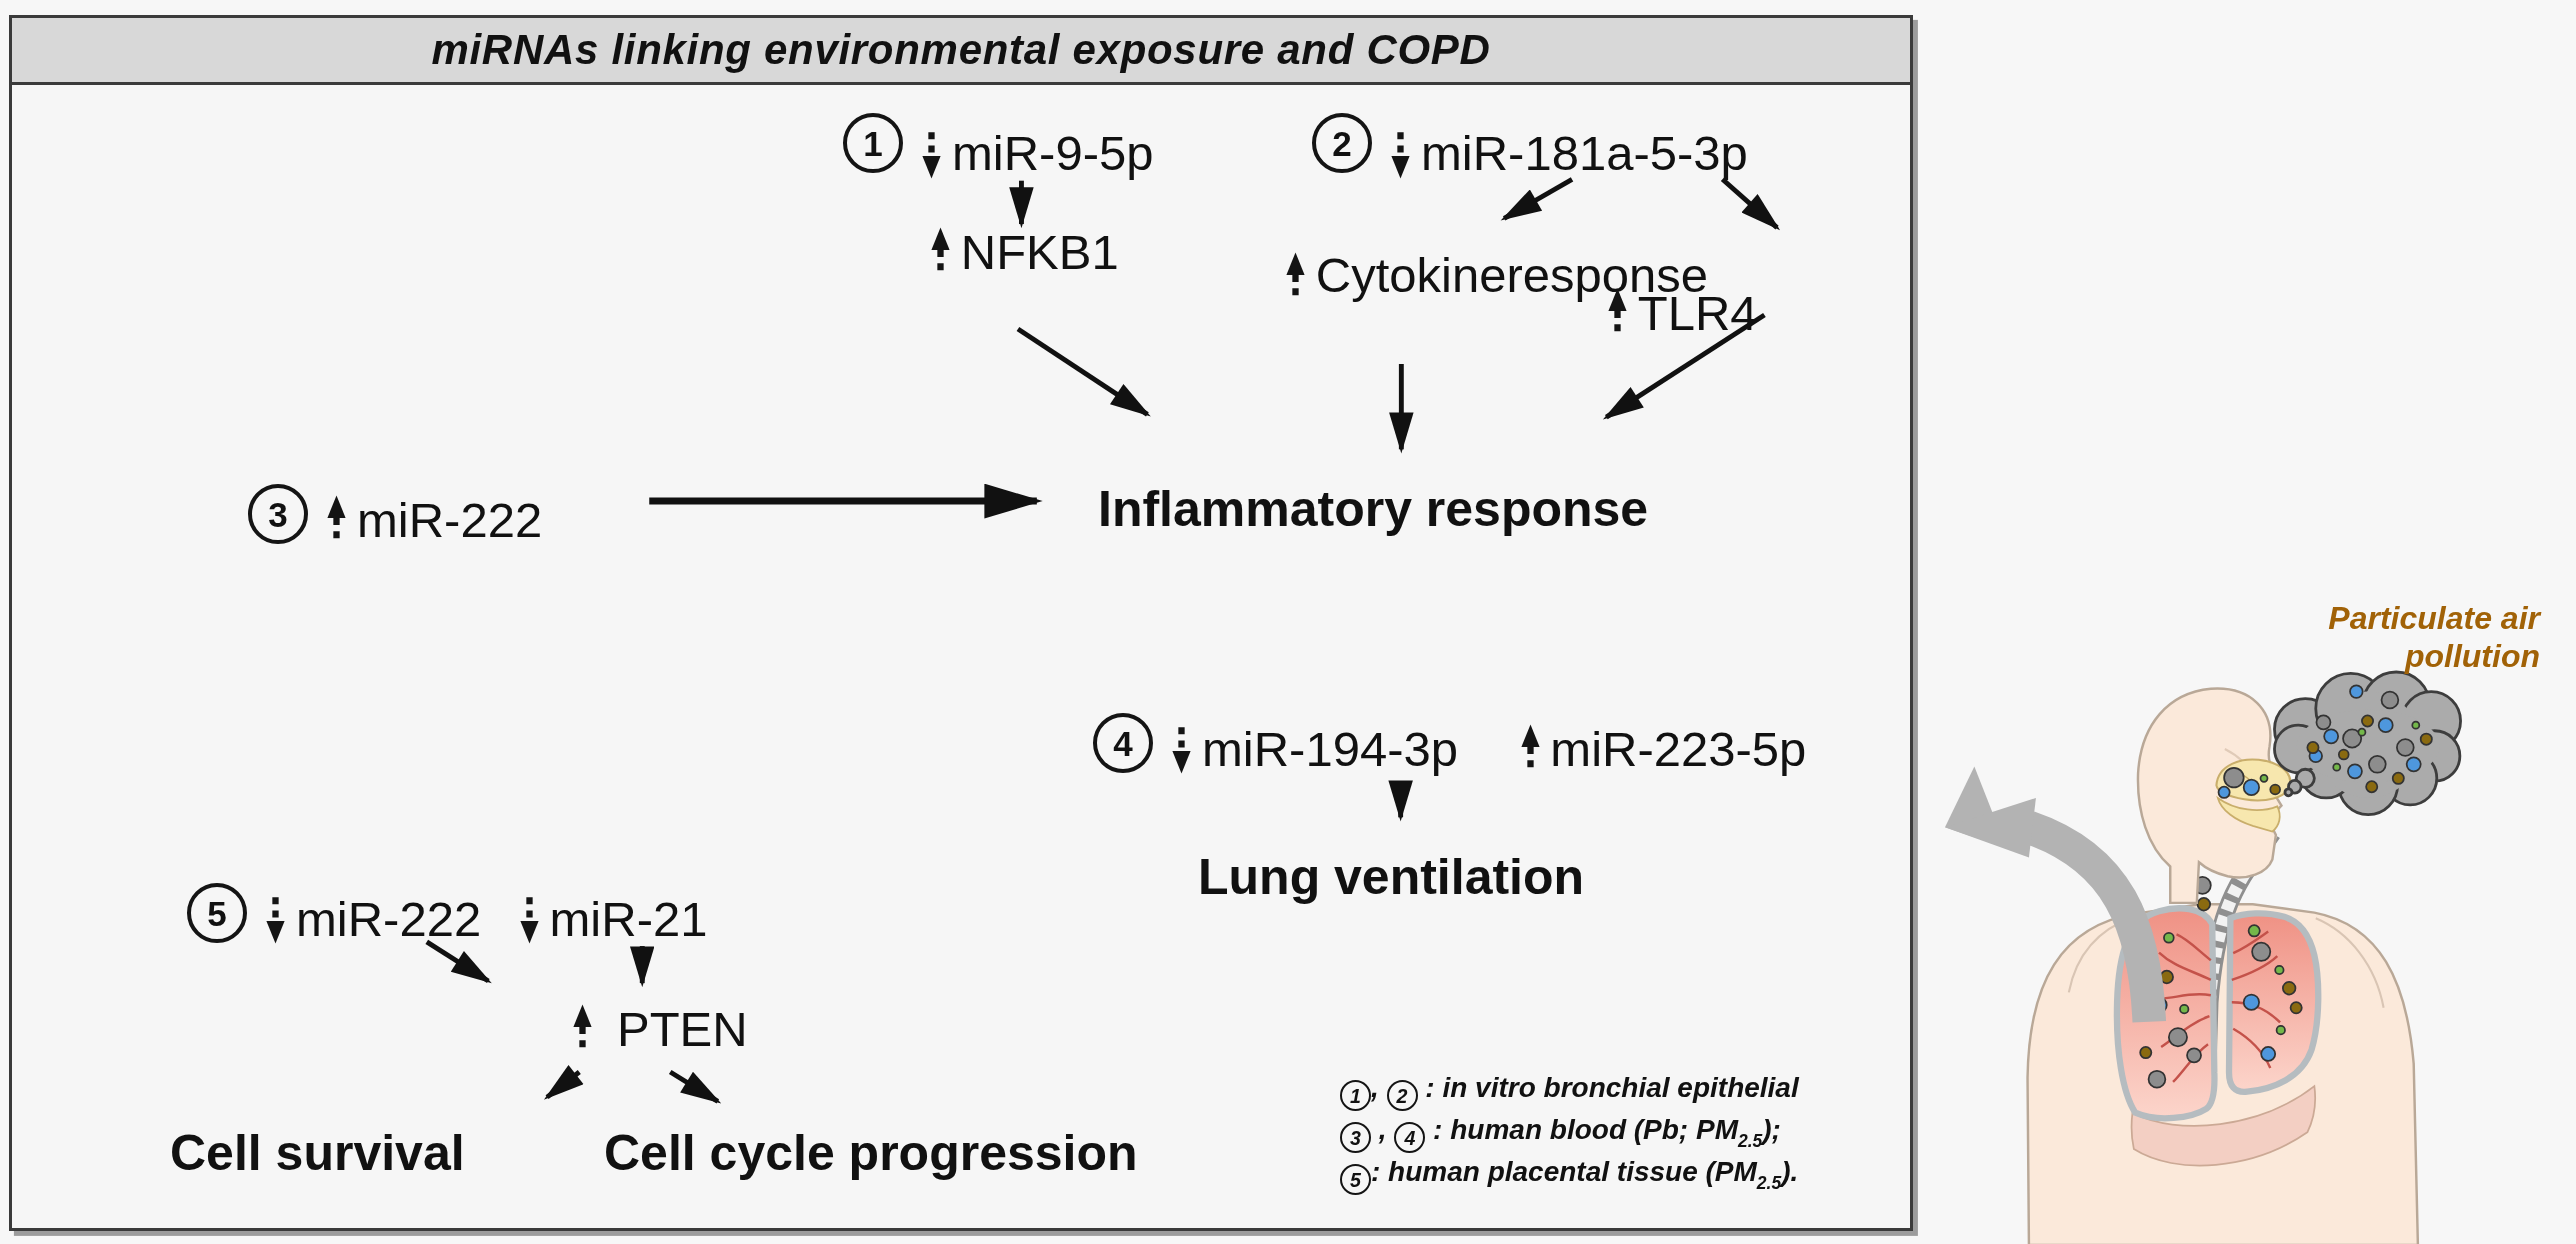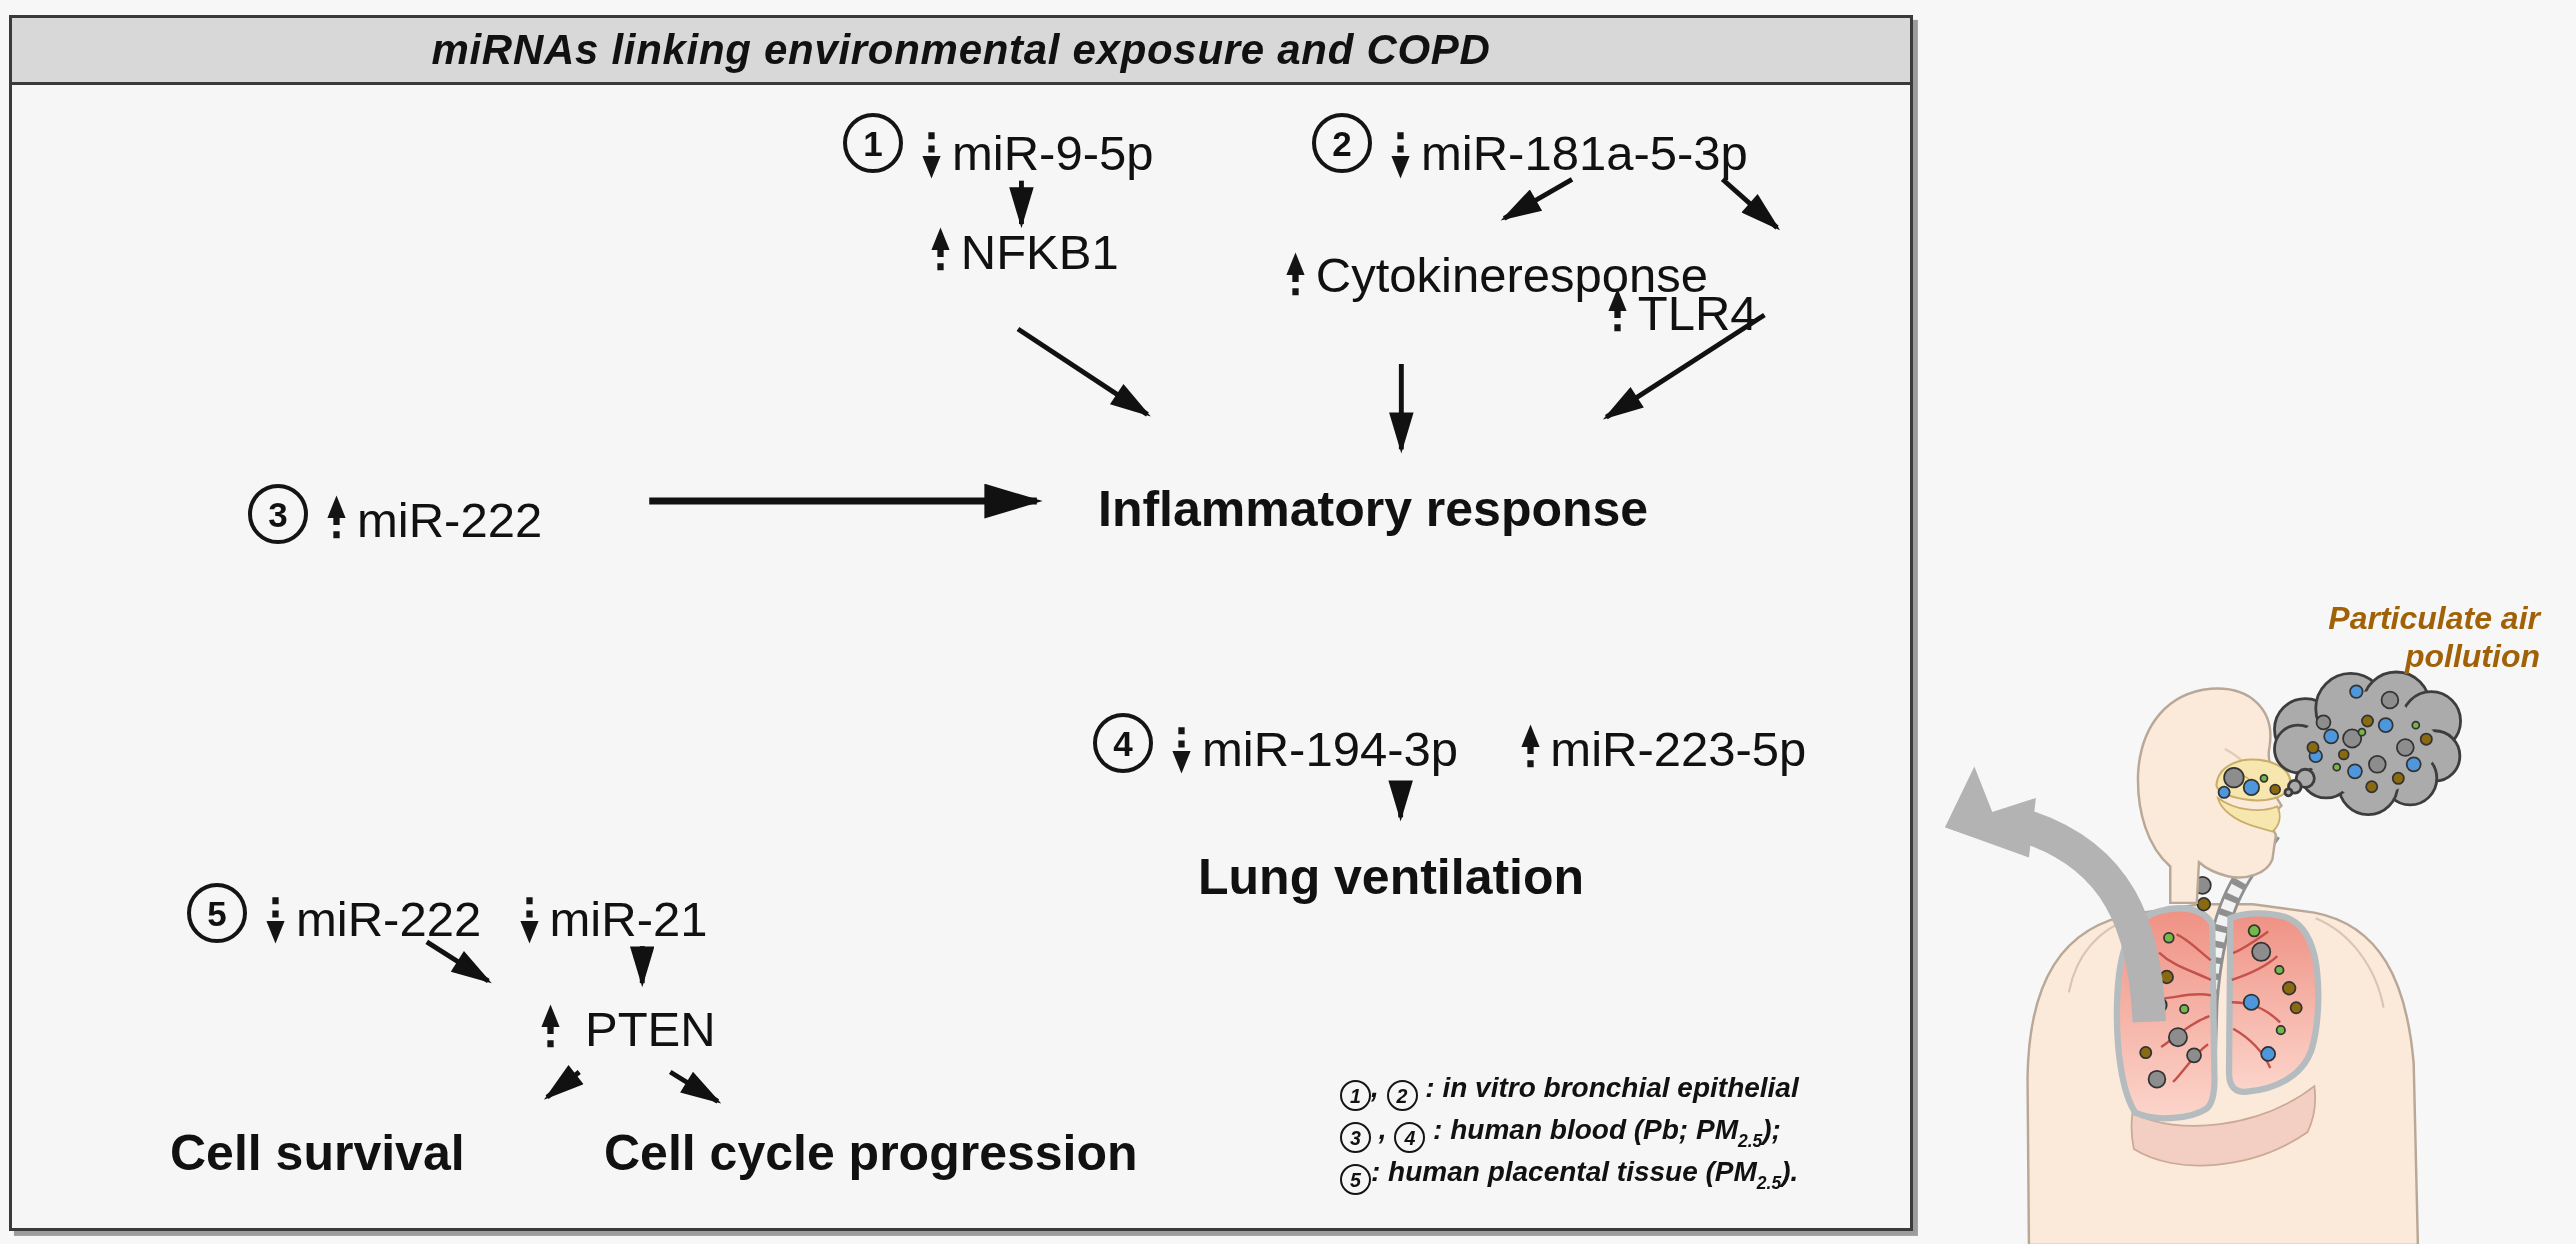--- a/index.html
+++ b/index.html
@@ -175,21 +175,21 @@
     </svg>
     <span class="mir">miR-222</span>
     <span class="gap-mid" style="width:18px;"></span>
     <svg class="reg" width="21" height="52" viewBox="0 0 30 74">
       <line class="stem" x1="15" y1="6" x2="15" y2="42"></line>
       <polygon class="head" points="2,40 28,40 15,72"></polygon>
     </svg>
     <span class="mir">miR-21</span>
   </div>
 
-  <div class="mnode" style="left:540px; top:1003px;gap:24px;">
+  <div class="mnode" style="left:572px; top:1003px;gap:24px;">
     <svg class="reg" width="21" height="52" viewBox="0 0 30 74">
       <polygon class="head" points="15,2 2,34 28,34"></polygon>
       <line class="stem" x1="15" y1="34" x2="15" y2="70"></line>
     </svg>
     <span>PTEN</span>
   </div>
 
   <div class="outcome" style="left:604px; top:1128px;">Cell cycle progression</div>
   <div class="outcome" style="left:170px; top:1128px;">Cell survival</div>
 

